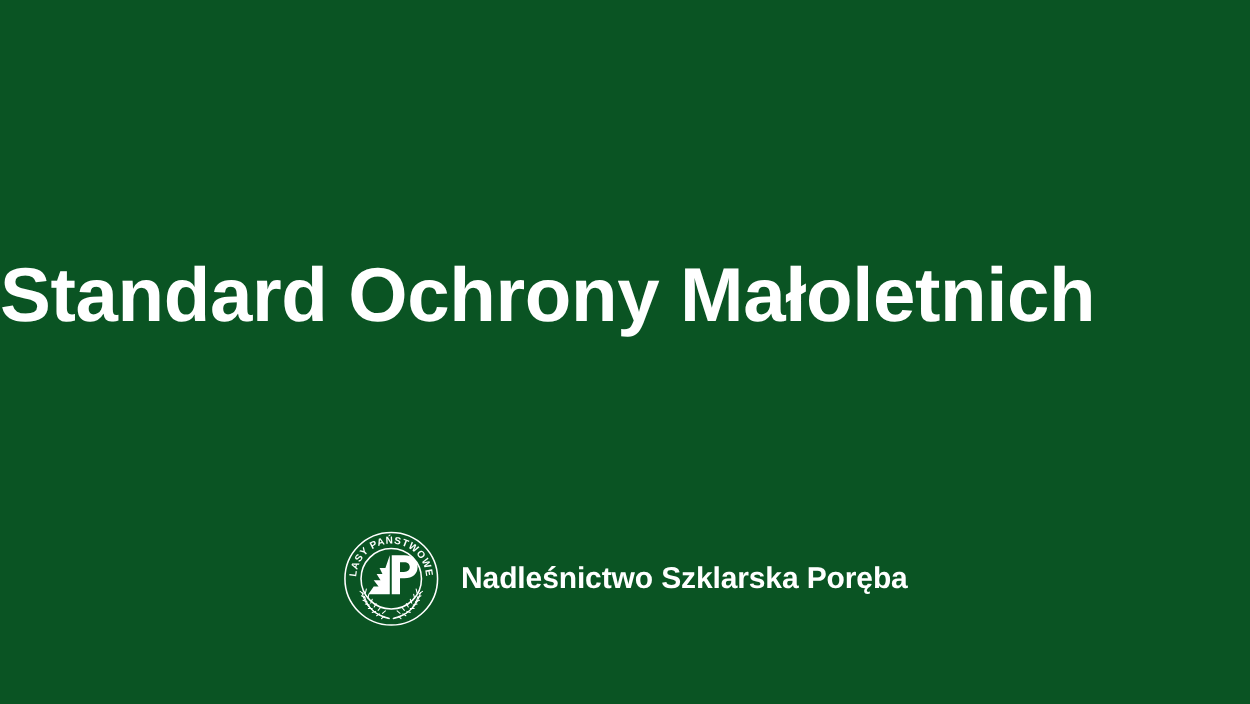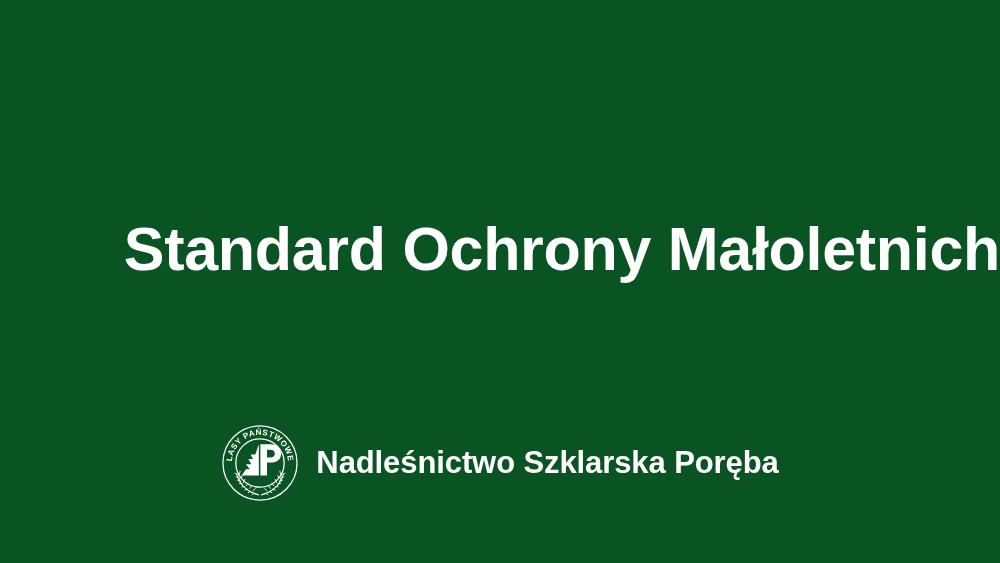--- a/index.html
+++ b/index.html
@@ -22,22 +22,22 @@
     background: #0a5423;
     box-sizing: border-box;
     display: block;
   }
 
   
   .title-block {
     position: absolute;
     left: 0;
     right: 0;
-    top: 217px;
-    text-align: right;
+    top: 204px;
+    text-align: left;
   }
   .slide-title {
     display: inline-block;
     margin: 0;
     padding: 0;
     color: #ffffff;
     font-family: "Liberation Sans", "DejaVu Sans", sans-serif;
     font-size: 61px;
     font-weight: 700;
     letter-spacing: -0.3px;
@@ -60,21 +60,21 @@
   .logo-mark {
     width: 78px;
     height: 78px;
     flex: 0 0 78px;
     display: block;
   }
 
   .brand-name {
     color: #ffffff;
     font-family: "Liberation Sans", "DejaVu Sans", sans-serif;
-    font-size: 31px;
+    font-size: 24px;
     font-weight: 700;
     letter-spacing: -0.1px;
     line-height: 1.1;
     white-space: nowrap;
     display: inline-block;
   }
 </style>
 </head>
 <body>
 

